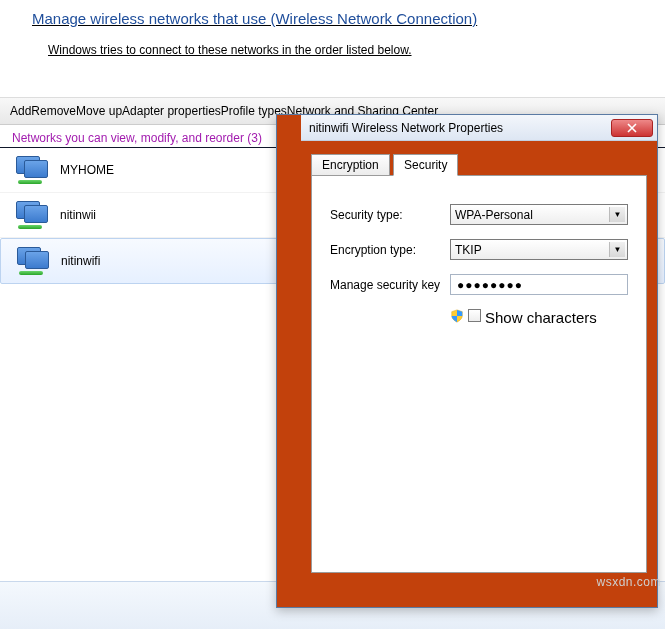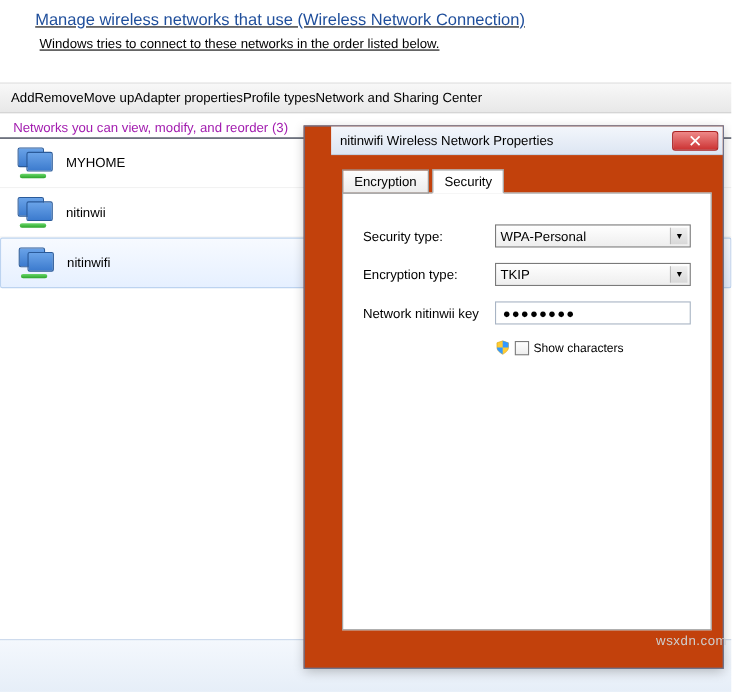--- a/index.html
+++ b/index.html
@@ -1,20 +1,20 @@
 <!DOCTYPE html>
 <html><head>
 <meta charset="utf-8">
 <style>
 * { box-sizing: border-box; font-family: "Segoe UI", Tahoma, sans-serif; }
 body { margin: 0; width: 665px; height: 629px; background: #fff; font-size: 12px; color: #000; overflow: hidden; position: relative; }
 
 .header { padding: 10px 12px 6px 32px; text-decoration: underline; }
 .header h1 { font-size: 15px; font-weight: normal; color: #1f4e9b; margin: 0 0 6px 0; }
-.header p { font-size: 12px; color: #000; margin: 4px; }
+.header p { font-size: 12px; color: #000; margin: 16px; }
 
 .toolbar { background: linear-gradient(#f8f8f8, #e8e8e8); border-top: 1px solid #ddd; border-bottom: 1px solid #ccc; padding: 6px 10px; display: flex; margin-top: 18px; }
 .toolbar span { color: #000; cursor: pointer; }
 
 .list-header { color: #a21caf; padding: 6px 12px 2px 12px; font-size: 12px; border-bottom: 1px solid #0f172a; }
 
 .netlist { }
 .net-item { display: flex; align-items: center; padding: 6px 10px; border-bottom: 1px solid #f2f2f2; cursor: pointer; }
 .net-item.selected { background: linear-gradient(#f7faff, #e6f0ff); border: 1px solid #bcd3f0; border-radius: 2px; }
 .net-icon { width: 40px; height: 32px; margin-right: 10px; position: relative; flex: none; }
@@ -40,21 +40,21 @@
 .tab { display: inline-block; padding: 3px 10px; border: 1px solid #9b9b9b; background: linear-gradient(#fdfdfd, #ececec); font-size: 12px; position: relative; top: 1px; border-bottom: 1px solid #9b9b9b; cursor: pointer; }
 .tab.active { background: #fff; border-bottom: 1px solid #fff; z-index: 2; }
 .tabpanel { margin: 0 10px 10px 10px; border: 1px solid #9b9b9b; height: 398px; background: #fff; padding: 28px 18px; }
 
 .frow { display: flex; align-items: center; margin-bottom: 14px; font-size: 12px; }
 .frow .lbl { width: 120px; }
 .combo { flex: 1; height: 21px; border: 1px solid #7a7a7a; background: linear-gradient(#fff, #eee); display: flex; align-items: center; padding: 0 4px; position: relative; max-width: 180px; }
 .combo .arrow { position: absolute; right: 2px; top: 2px; width: 16px; height: 15px; background: linear-gradient(#f0f0f0,#d8d8d8); border-left: 1px solid #bbb; display:flex; align-items:center; justify-content:center; font-size:8px; }
 .txtbox { flex: 1; height: 21px; border: 1px solid #a8b4c4; padding: 0 6px; display: flex; align-items: center; max-width: 180px; background:#fff; }
 
-.showrow { display: flex; align-items: flex-end; margin-left: 120px; gap: 4px; font-size: 11px; }
+.showrow { display: flex; align-items: flex-start; margin-left: 120px; gap: 4px; font-size: 15px; }
 .shield { width: 14px; height: 14px; display: inline-block; }
 .shield svg { width: 14px; height: 14px; }
 .chk { width: 13px; height: 13px; border: 1px solid #7a7a7a; background: linear-gradient(#fff,#eee); }
 
 .btnbar { position: absolute; bottom: 10px; right: 14px; display: flex; gap: 8px; }
 .btn { min-width: 72px; height: 22px; border: 1px solid #8a8a8a; background: linear-gradient(#fdfdfd,#e4e4e4); border-radius: 3px; font-size: 12px; display:flex; align-items:center; justify-content:center; cursor:pointer; }
 
 .watermark { position:absolute; right:4px; bottom:40px; font-size:12px; color:#cfcfcf; letter-spacing:.5px; }
 </style>
 </head>
@@ -135,21 +135,21 @@
       </div>
     </div>
     <div class="frow">
       <div class="lbl">Encryption type:</div>
       <div class="combo">
         <span>TKIP</span>
         <span class="arrow">▼</span>
       </div>
     </div>
     <div class="frow">
-      <div class="lbl">Network nitinwii key</div>
+      <div class="lbl">Manage security key</div>
       <div class="txtbox">
         <span style="letter-spacing:1px;">●●●●●●●●</span>
       </div>
     </div>
     <div class="showrow">
       <span class="shield">
         <svg viewBox="0 0 16 16">
             <path d="M8 1 L14 3 V8 C14 12 8 15 8 15 C8 15 2 12 2 8 V3 Z" fill="#fc3" stroke="#c90" stroke-width=".5"></path>
             <path d="M8 1 L14 3 V8 H8 Z" fill="#39f"></path>
             <path d="M8 8 H2 V8 C2 12 8 15 8 15 Z" fill="#39f"></path>

